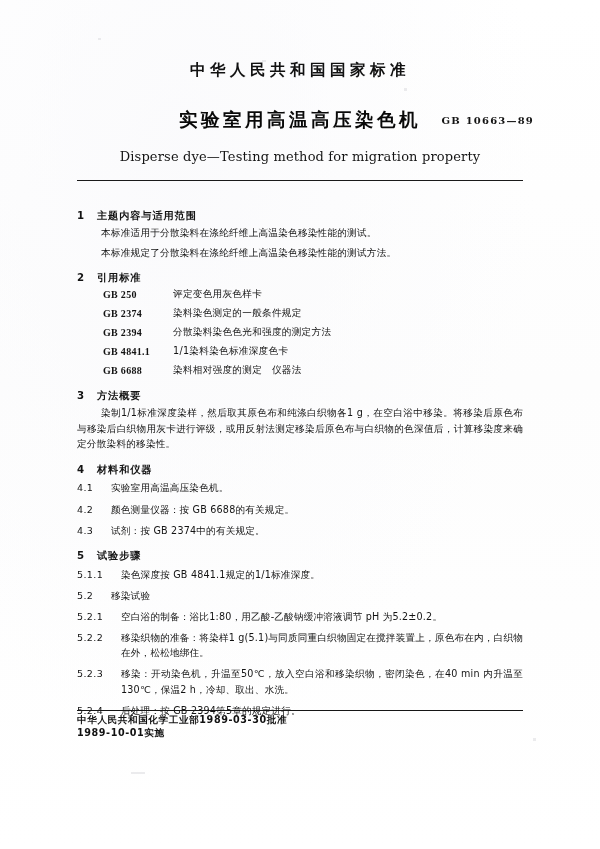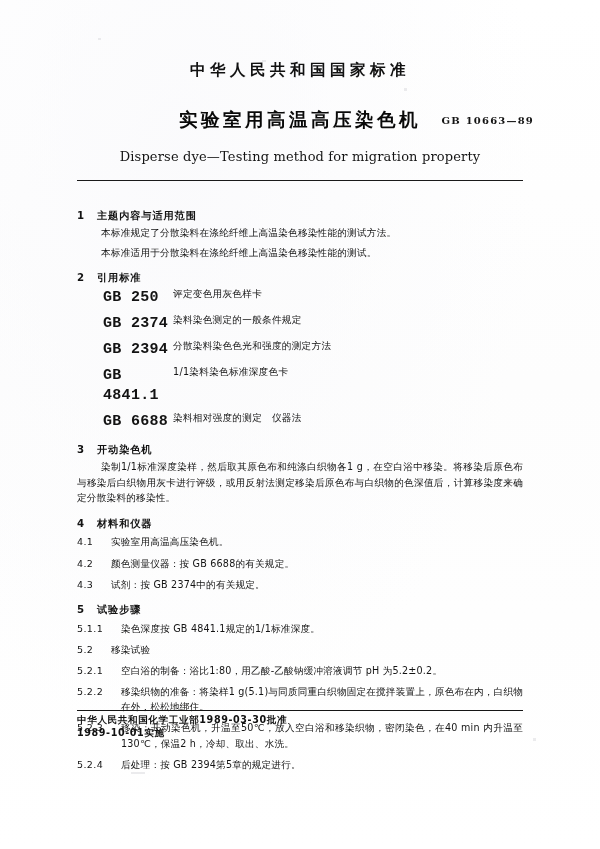--- a/index.html
+++ b/index.html
@@ -130,22 +130,22 @@
   .ref-list li {
     display: flex;
     margin-bottom: 5.5px;
     line-height: 1.35;
   }
   .ref-code {
     width: 70px;
     flex: none;
     padding-left: 26px;
     box-sizing: content-box;
-    font-family: Liberation Mono, monospace;
-    font-size: 15px;
+    font-family: Liberation Serif, serif;
+    font-size: 10px;
     font-weight: bold;
     letter-spacing: 0.3px;
   }
   .ref-name {
     letter-spacing: 0.3px;
   }
 
   .clause {
     display: flex;
     margin-top: 5.5px;
@@ -222,22 +222,22 @@
 
       <div class="header-rule"></div>
     </div>
 
     <div class="body-area">
 
       <div class="sec-head">
         <span class="num">1</span>
         <span class="txt">主题内容与适用范围</span>
       </div>
+      <p class="para indent">本标准适用于分散染料在涤纶纤维上高温染色移染性能的测试。</p>
       <p class="para indent">本标准规定了分散染料在涤纶纤维上高温染色移染性能的测试方法。</p>
-      <p class="para indent">本标准适用于分散染料在涤纶纤维上高温染色移染性能的测试。</p>
 
       <div class="sec-head">
         <span class="num">2</span>
         <span class="txt">引用标准</span>
       </div>
       <ul class="ref-list">
         <li>
           <span class="ref-code">GB 250</span>
           <span class="ref-name">评定变色用灰色样卡</span>
         </li>
@@ -254,21 +254,21 @@
           <span class="ref-name">1/1染料染色标准深度色卡</span>
         </li>
         <li>
           <span class="ref-code">GB 6688</span>
           <span class="ref-name">染料相对强度的测定　仪器法</span>
         </li>
       </ul>
 
       <div class="sec-head">
         <span class="num">3</span>
-        <span class="txt">开动染色机</span>
+        <span class="txt">方法概要</span>
       </div>
       <p class="para indent">染制1/1标准深度染样，然后取其原色布和纯涤白织物各1 g，在空白浴中移染。将移染后原色布与移染后白织物用灰卡进行评级，或用反射法测定移染后原色布与白织物的色深值后，计算移染度来确定分散染料的移染性。</p>
 
       <div class="sec-head">
         <span class="num">4</span>
         <span class="txt">材料和仪器</span>
       </div>
       <div class="clause">
         <span class="cnum cnum-2">4.1</span>
         <span class="ctext">实验室用高温高压染色机。</span>

